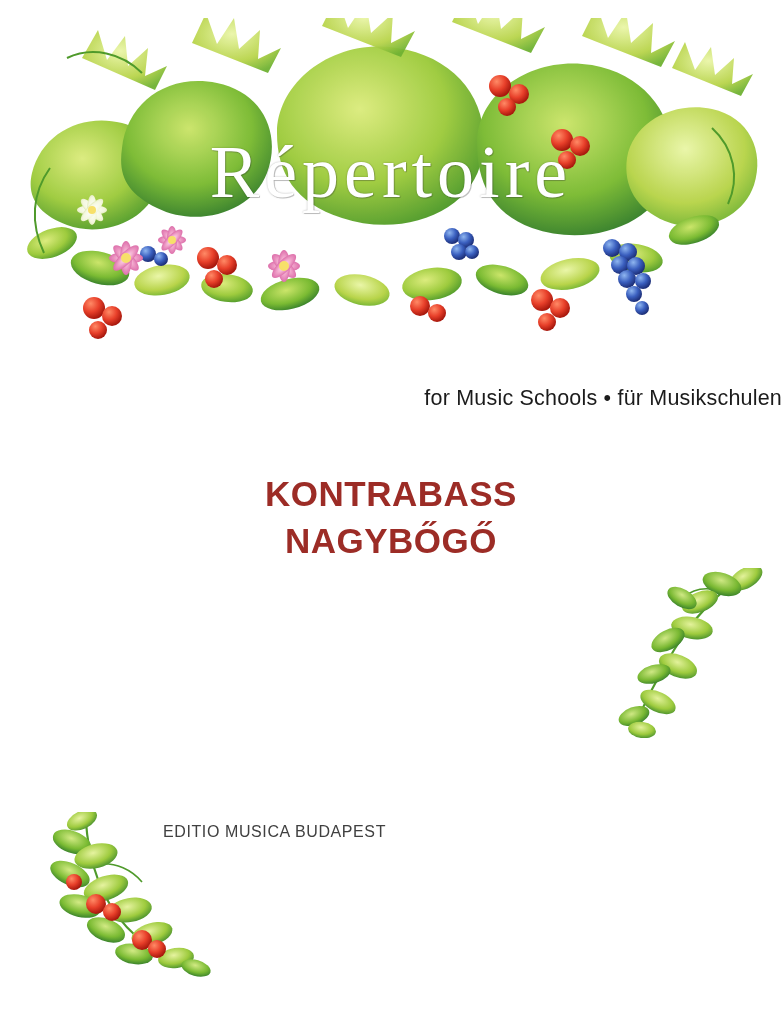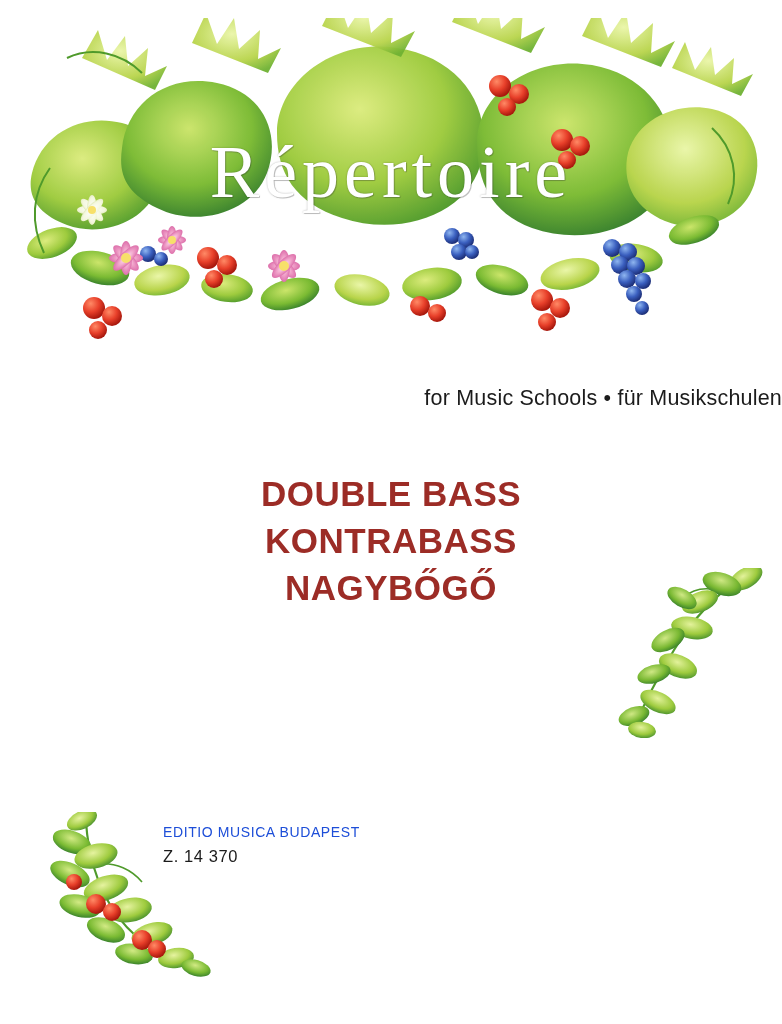--- a/index.html
+++ b/index.html
@@ -87,23 +87,23 @@
 
   
   .publisher {
     position: absolute;
     left: 163px;
     top: 820px;
     text-align: left;
   }
   .publisher-name {
     font-family: "Liberation Sans", sans-serif;
-    font-size: 14px;
+    font-size: 16px;
     letter-spacing: .6px;
-    color: #1d4ed8;
+    color: #404040;
     line-height: 24px;
   }
   .publisher-code {
     font-family: "Liberation Sans", sans-serif;
     font-size: 16.5px;
     letter-spacing: .6px;
     color: #1b1b1b;
     line-height: 24px;
   }
 
@@ -349,21 +349,20 @@
     </svg>
   </div>
 
   <div class="masthead-title">Répertoire</div>
 
   <div class="subtitles">
     <div class="subtitle-line">for Music Schools • für Musikschulen</div>
   </div>
 
   <div class="instrument-names">
-    <div class="instrument-line">DOUBLE BASS</div>
     <div class="instrument-line">KONTRABASS</div>
     <div class="instrument-line">NAGYBŐGŐ</div>
   </div>
 
   <div class="sprig-right">
     <svg width="176" height="170" viewBox="0 0 176 170" xmlns="http://www.w3.org/2000/svg">
       <defs>
         <radialGradient id="slf" cx="45%" cy="35%" r="70%">
           <stop offset="0%" stop-color="#e3f29b"></stop>
           <stop offset="60%" stop-color="#9ecb3e"></stop>
@@ -410,21 +409,20 @@
           </g>
         <g transform="translate(46,162) rotate(8)">
             <ellipse rx="14" ry="8" fill="url(#slf)"></ellipse>
           </g>
       </g>
     </svg>
   </div>
 
   <div class="publisher">
     <div class="publisher-name">EDITIO MUSICA BUDAPEST</div>
-    <div class="publisher-code">Z. 14 370</div>
   </div>
 
   <div class="sprig-bottom-left">
     <svg width="190" height="170" viewBox="0 0 190 170" xmlns="http://www.w3.org/2000/svg">
       <defs>
         <radialGradient id="blf" cx="45%" cy="35%" r="70%">
           <stop offset="0%" stop-color="#e6f3a0"></stop>
           <stop offset="60%" stop-color="#9ecb3e"></stop>
           <stop offset="100%" stop-color="#3f8a2b"></stop>
         </radialGradient>

